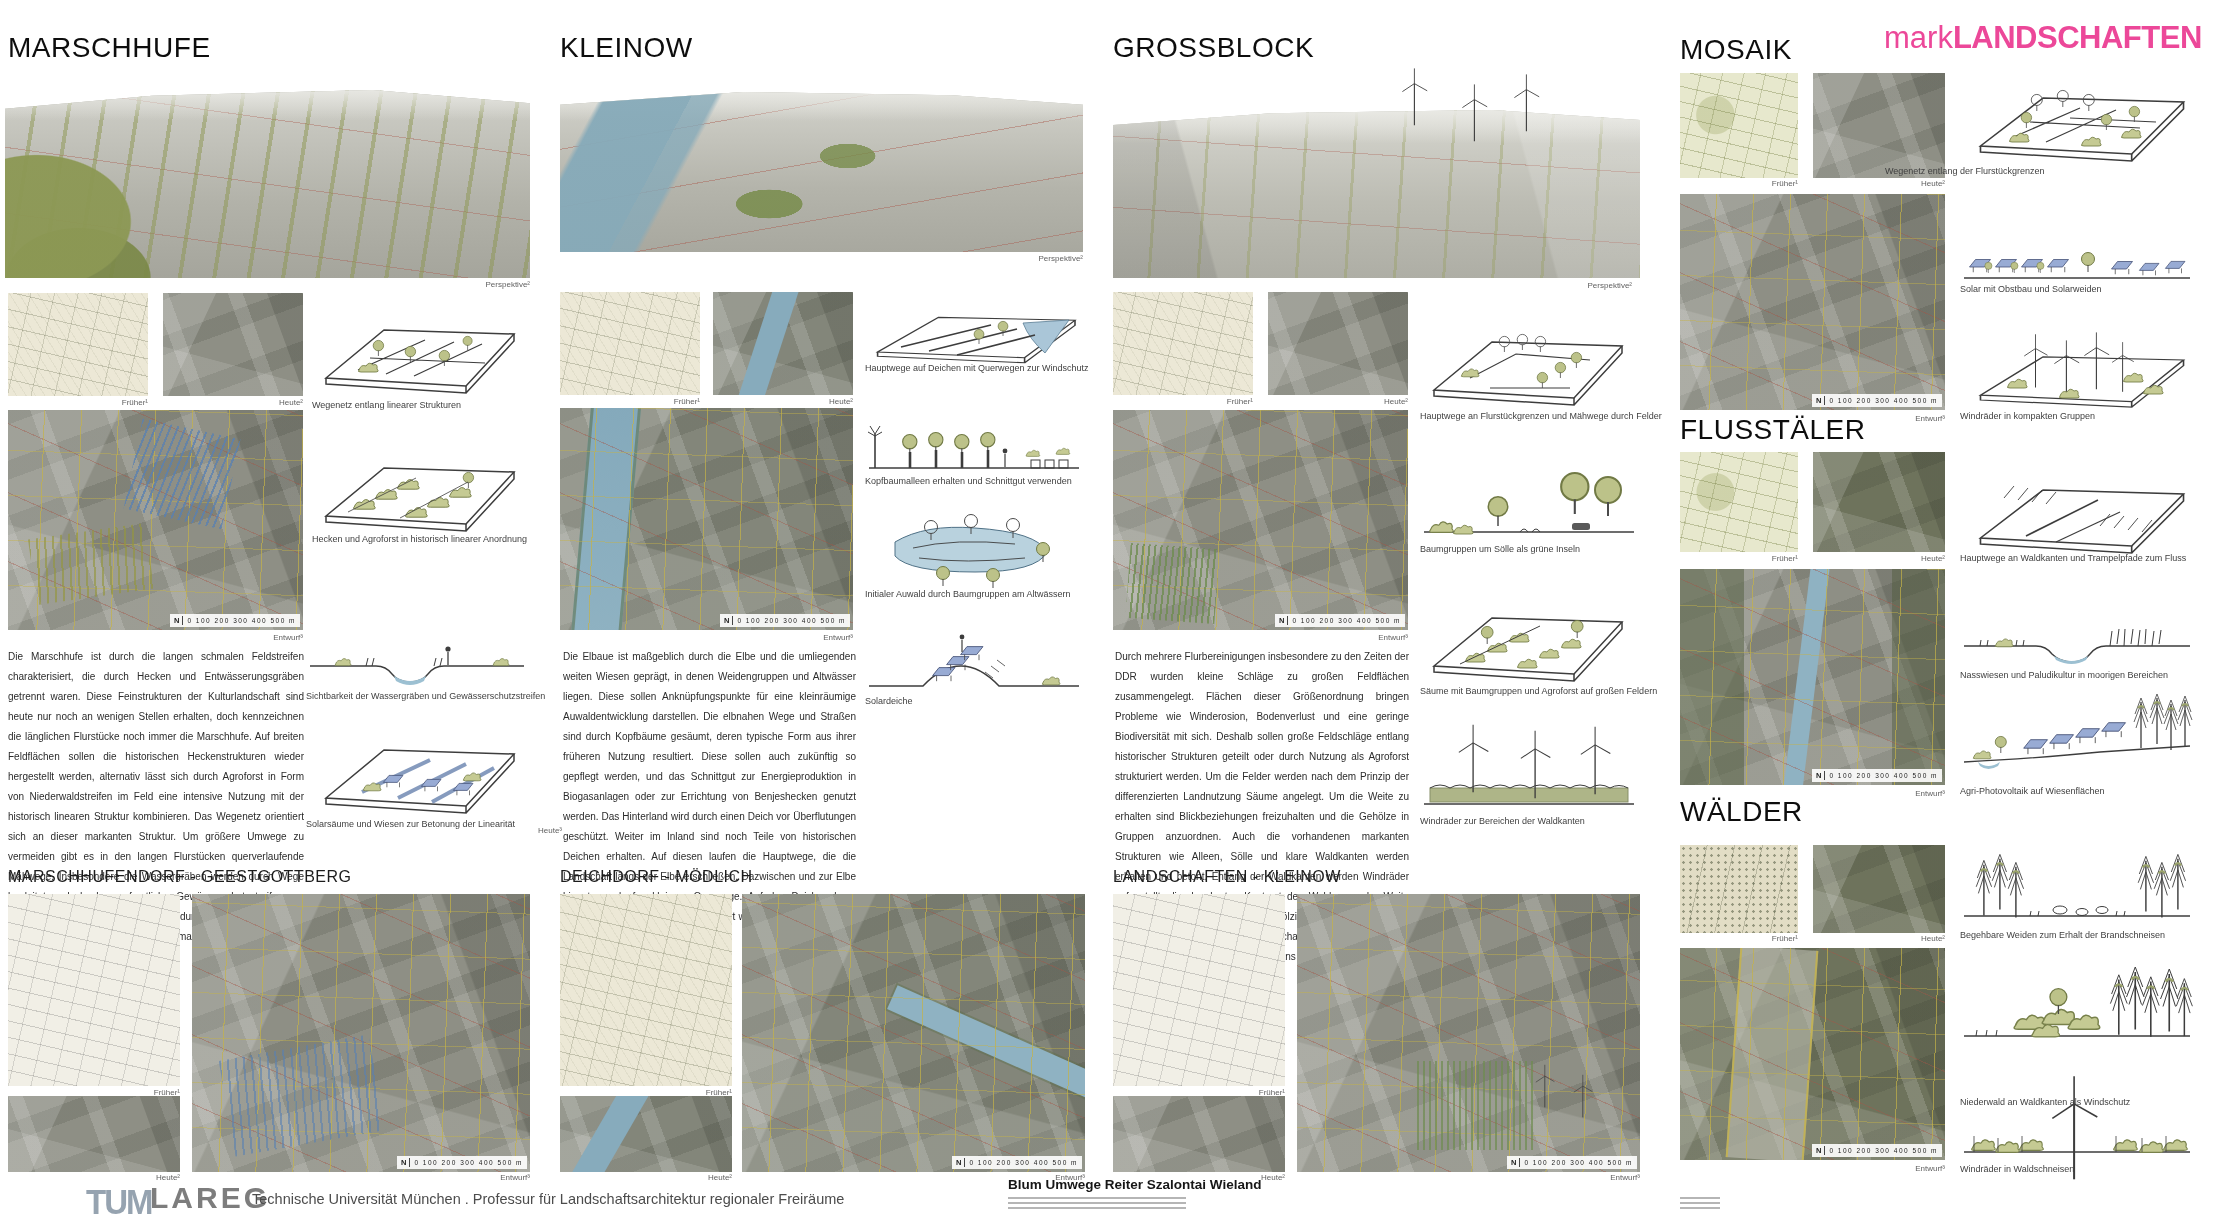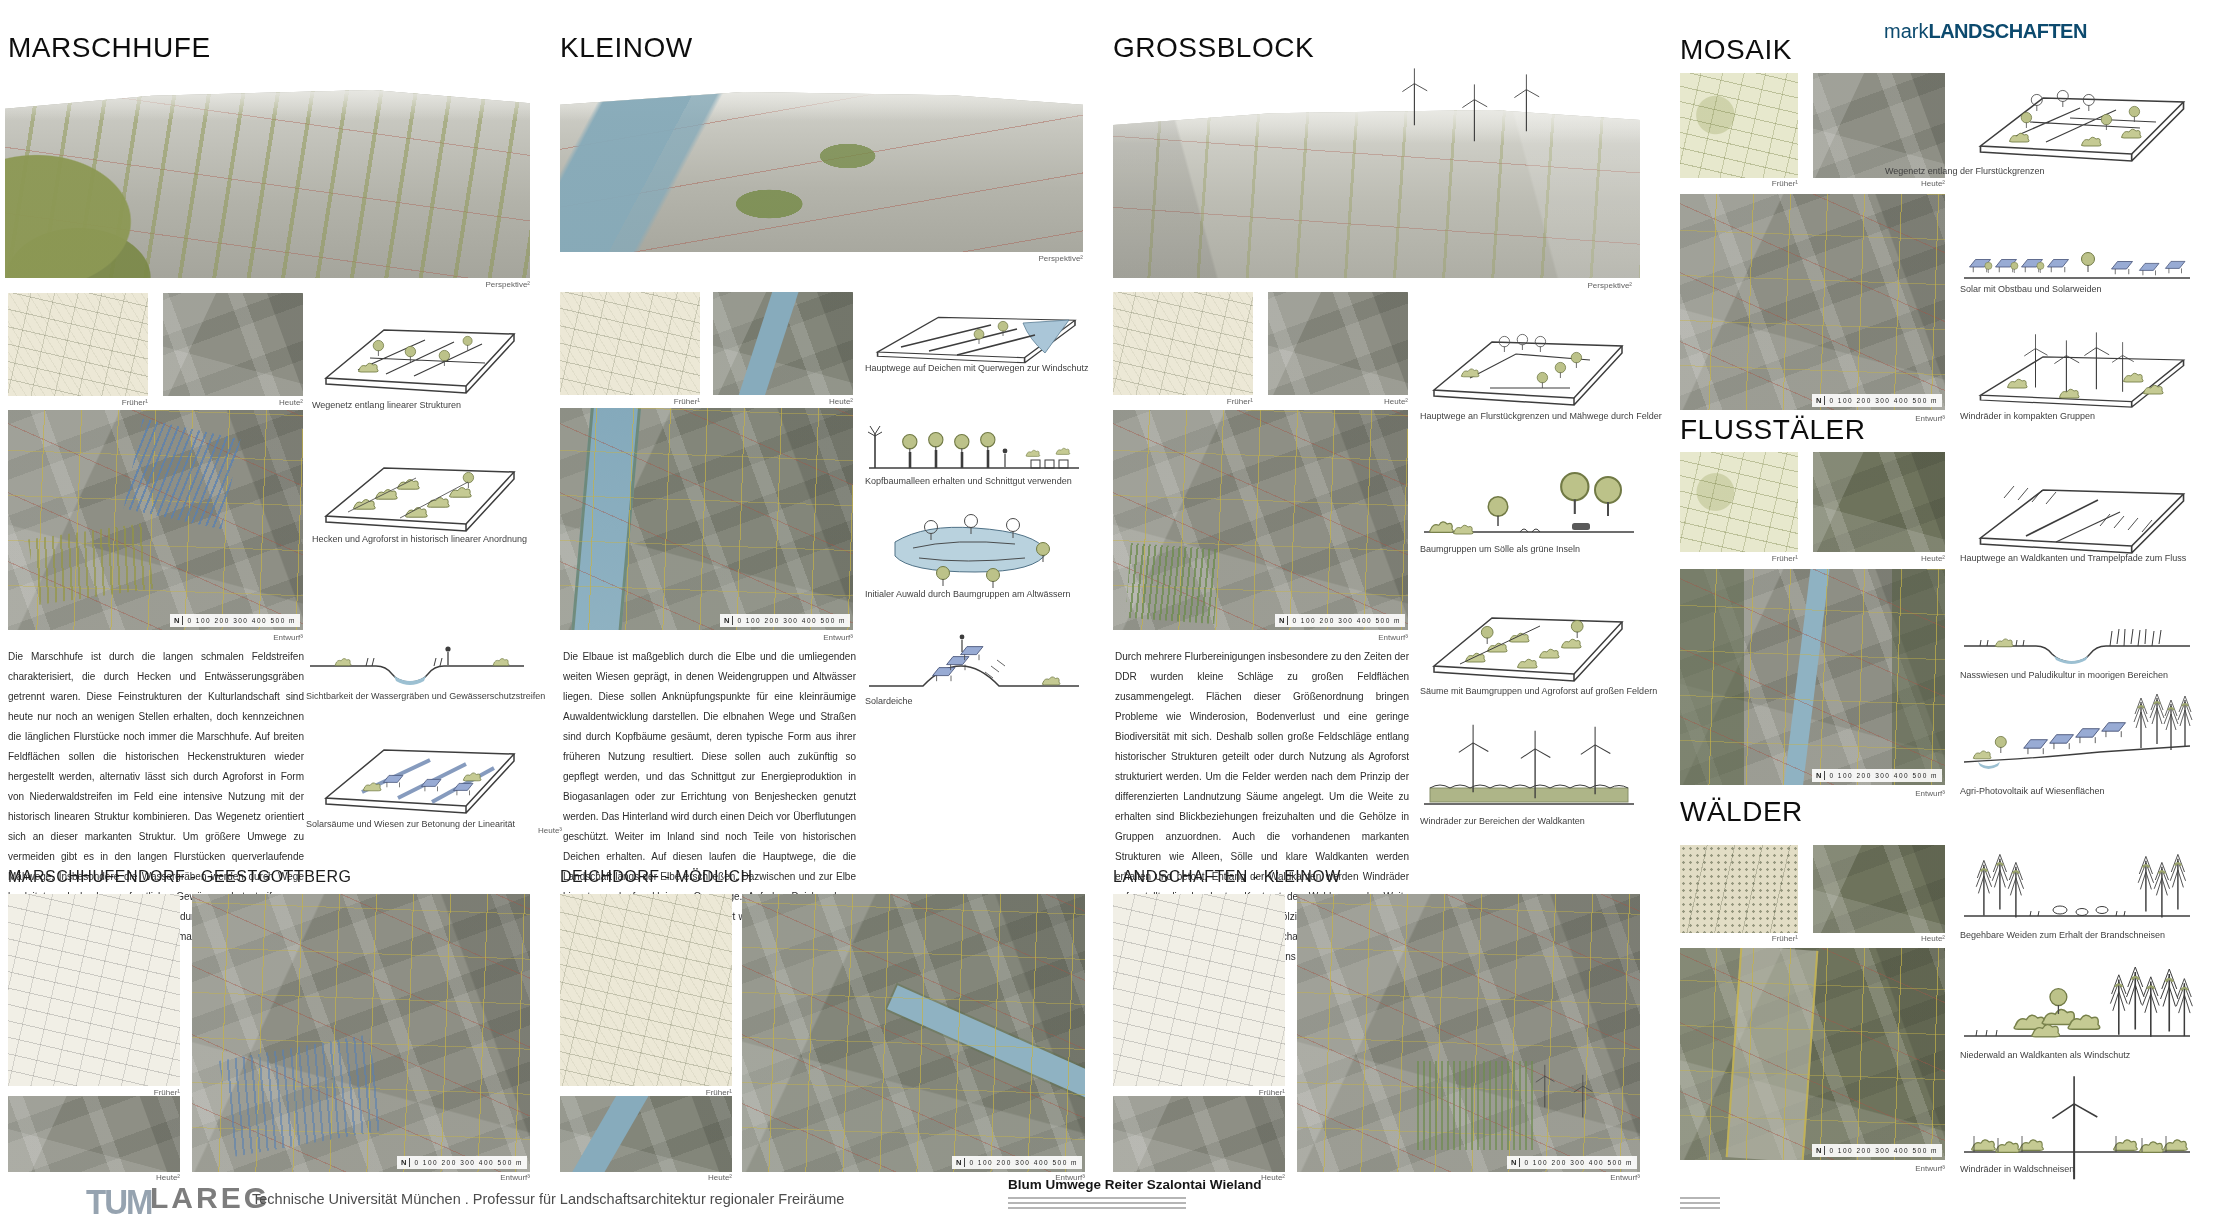--- a/index.html
+++ b/index.html
@@ -65,21 +65,21 @@
     repeating-linear-gradient(4deg,transparent 0 70px,rgba(170,95,82,.35) 70px 71px),
     linear-gradient(180deg,#d6d6cf 0,#bcbcb3 55%,#aeaea5 100%);
     clip-path:polygon(0 9%,30% 2%,72% 0,100% 6%,100% 100%,0 100%);}
   .scalebar{position:absolute;right:3px;bottom:3px;z-index:3;height:13px;
     background:rgba(255,255,255,.9);display:flex;align-items:center;gap:4px;
     padding:0 4px;font-size:6.5px;color:#222;}
   .scalebar .north{font-size:7.5px;font-weight:700;border-right:1px solid #444;padding-right:3px;}
   .scalebar .ticks{letter-spacing:1.5px;}
   .band{position:absolute;z-index:0;}
   .hatch{position:absolute;z-index:2;}
-  .brand{position:absolute;left:1884px;top:20px;font-size:20px;white-space:nowrap;color:#0c4a6e;}
+  .brand{position:absolute;left:1884px;top:20px;font-size:31px;white-space:nowrap;color:#ec4899;}
   .brand .mk{font-weight:400;}
   .brand .ls{font-weight:700;letter-spacing:-.5px;}
   .charakter{position:absolute;left:1712px;top:1170px;font-size:30px;font-style:italic;
     font-weight:400;letter-spacing:1px;color:#111;white-space:nowrap;}
   .lareg{position:absolute;left:150px;top:1181px;font-size:30px;font-weight:700;
     color:#7d7d7d;letter-spacing:3px;}
   .tum{position:absolute;left:86px;top:1183px;font-size:33px;font-weight:700;
     color:#96a3b0;letter-spacing:-2px;transform:scaleY(1.05);}
   .affil{position:absolute;left:252px;top:1191px;font-size:14.5px;color:#4c4c4c;white-space:nowrap;}
   .credits{position:absolute;left:1008px;top:1177px;font-size:13.5px;font-weight:700;color:#161616;white-space:nowrap;}
@@ -503,21 +503,21 @@
     <use href="#bush" transform="translate(106,52) scale(1.6)"></use>
       <use href="#bush" transform="translate(70,62) scale(1.4)"></use>
     <use href="#tree" transform="translate(88,30) scale(1.3)"></use>
     <use href="#pine" transform="translate(148,12) scale(1.2)"></use>
       <use href="#pine" transform="translate(164,4) scale(1.25)"></use>
     <use href="#pine" transform="translate(180,14) scale(1.2)"></use>
       <use href="#pine" transform="translate(198,6) scale(1.25)"></use>
       <use href="#pine" transform="translate(214,16) scale(1.15)"></use>
     <path class="ln" d="M16 78 l1 -6 M26 78 l1 -6 M36 78 l1 -6" stroke="#5a6b3f"></path>
   </svg>
-  <div class="cap" style="left:1960px;top:1050px">Niederwald an Waldkanten als Windschutz</div>
+  <div class="cap" style="left:1960px;top:1097px">Niederwald an Waldkanten als Windschutz</div>
 
   <svg class="sk" style="left:1960px;top:1072px" width="235" height="90" viewBox="0 0 235 90">
     <line x1="4" y1="80" x2="230" y2="80" stroke="#3d3d3d" stroke-width="1.4"></line>
     <use href="#turb" transform="translate(88,0) scale(1.45)"></use>
     <use href="#bush" transform="translate(10,64) scale(1.2)"></use>
       <use href="#bush" transform="translate(34,66) scale(1.2)"></use>
       <use href="#bush" transform="translate(58,64) scale(1.2)"></use>
     <use href="#bush" transform="translate(152,64) scale(1.2)"></use>
       <use href="#bush" transform="translate(178,66) scale(1.2)"></use>
       <use href="#bush" transform="translate(202,64) scale(1.2)"></use>

